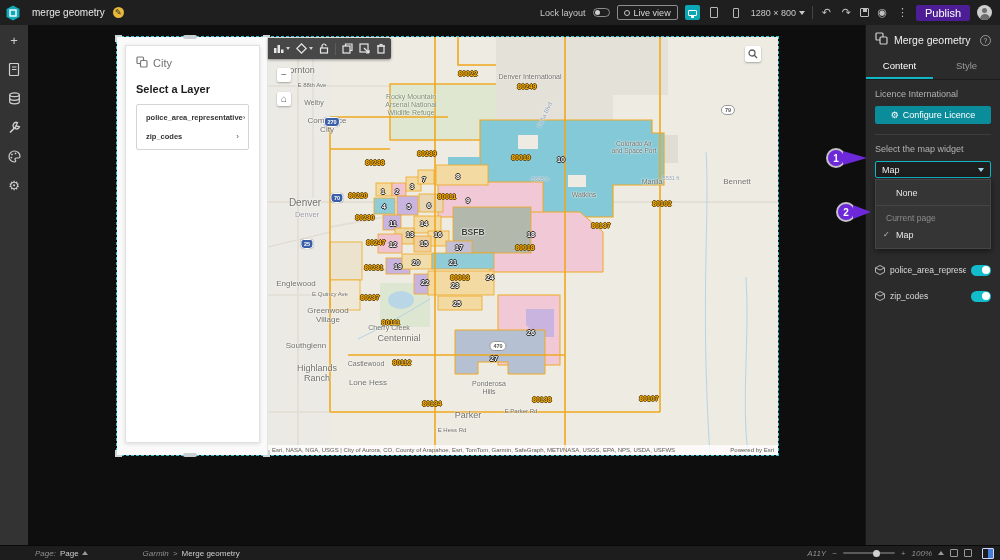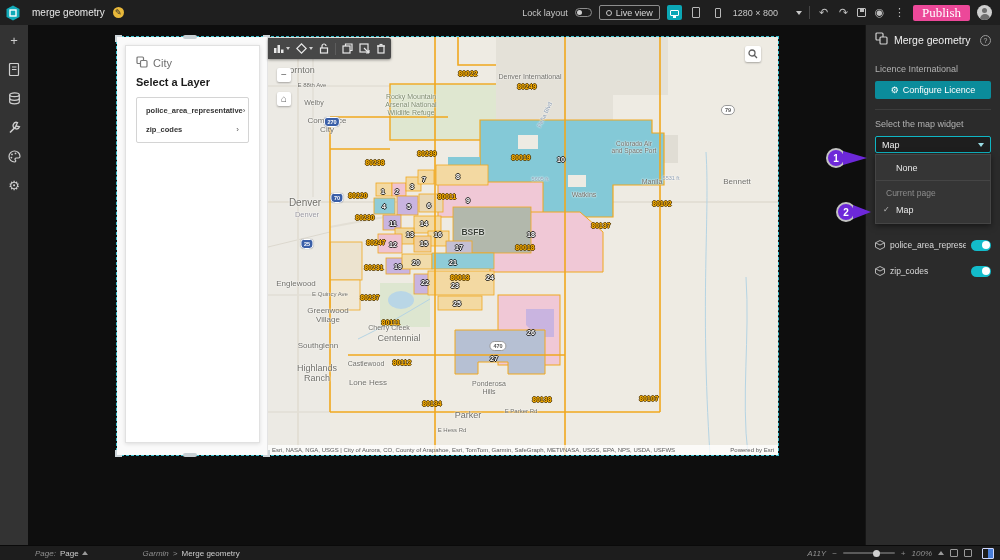--- a/index.html
+++ b/index.html
@@ -21,50 +21,50 @@
     border-radius:50%; background:#cfcfcf; }
   .live-btn { border:1px solid #8d8d8d; border-radius:2px; height:15px; display:flex;
     align-items:center; gap:4px; padding:0 6px; color:#d8d8d8; font-size:9px; }
   .live-dot { width:6px; height:6px; border:1px solid #c8c8c8; border-radius:50%; }
   .dev-btn { width:15px; height:15px; border-radius:2px; display:flex; align-items:center; justify-content:center; }
   .dev-btn.active { background:#0ba7b5; }
   .mon { width:9px; height:6px; border:1px solid #fff; border-radius:1px; position:relative; }
   .mon::after { content:""; position:absolute; left:2px; bottom:-3px; width:3px; height:2px; background:#fff; }
   .tab-ic { width:8px; height:11px; border:1px solid #b8b8b8; border-radius:1px; }
   .ph-ic { width:6px; height:10px; border:1px solid #b8b8b8; border-radius:1px; }
-  .res { color:#c8c8c8; font-size:9px; display:flex; align-items:center; gap:18px;justify-content:flex-end; }
+  .res { color:#c8c8c8; font-size:9px; display:flex; align-items:center; gap:3px;justify-content:flex-end; }
   .caret-dn { width:0; height:0; border-left:3px solid transparent; border-right:3px solid transparent;
     border-top:4px solid #c8c8c8; }
   .tb-sep { width:1px; height:13px; background:#454545; }
   .tb-ic { color:#c0c0c0; font-size:11px; line-height:15px; width:13px; text-align:center; }
   .save-ic { width:9px; height:9px; border:1px solid #c0c0c0; border-radius:1px; position:relative; }
   .save-ic::after { content:""; position:absolute; left:2px; top:0; width:4px; height:3px; background:#c0c0c0; }
-  .publish { background:#ec4899; border:none; color:#fff; font-size:13px; height:16px;
-    padding:0 9px; border-radius:2px; font-family:Liberation Serif, serif; }
+  .publish { background:#4c1d95; border:none; color:#fff; font-size:11px; height:16px;
+    padding:0 9px; border-radius:2px; font-family:Liberation Sans, sans-serif; }
   .avatar { width:15px; height:15px; border-radius:50%; background:#cfcfcf; position:relative; overflow:hidden; }
   .avatar::before { content:""; position:absolute; left:5px; top:3px; width:5px; height:5px; border-radius:50%; background:#6d6d6d; }
   .avatar::after { content:""; position:absolute; left:2.5px; top:9px; width:10px; height:6px; border-radius:5px 5px 0 0; background:#6d6d6d; }
 
   
   .leftbar { position:absolute; left:0; top:25px; width:28px; height:520px; background:#333333;
     display:flex; flex-direction:column; align-items:center; padding-top:8px; gap:14px; z-index:30; }
   .lb-ic { width:15px; height:15px; color:#cfcfcf; display:flex; align-items:center; justify-content:center;
     font-size:13px; }
   .lb-ic svg { display:block; }
 
   
   .workspace { position:absolute; left:28px; top:25px; width:837px; height:520px; background:#0e0e0e; }
   .canvas { position:absolute; left:117px; top:37px; width:661px; height:418px;
     outline:1px dashed #3bc3d2; background:#fff; z-index:5; }
   .panel-white { position:absolute; left:0; top:0; width:151px; height:418px; background:#fafafa;
     border-right:1px solid #e4e4e4; outline:1px dashed #3bc3d2; }
   .merge-card { position:absolute; left:8px; top:8px; width:135px; height:398px; background:#fff;
     border:1px solid #e1e1e1; box-shadow:0 1px 4px rgba(0,0,0,.12); padding:10px; }
   .mc-head { display:flex; align-items:center; gap:5px; color:#6f6f6f; font-size:11px; }
-  .mc-title2 { font-size:11px; font-weight:bold; color:#1b1b1b; margin-top:6px; }
+  .mc-title2 { font-size:11px; font-weight:bold; color:#1b1b1b; margin-top:13px; }
   .mc-list { border:1px solid #d4d4d4; border-radius:2px; margin-top:9px; padding:3px 0; }
   .mc-row { display:flex; align-items:center; justify-content:space-between; padding:5px 9px;
     font-size:7.5px; font-weight:bold; color:#333; cursor:pointer; }
   .mc-chev { color:#555; font-size:8px; font-weight:normal; }
 
   
   .hdl { position:absolute; z-index:20; }
   .br-tl,.br-tr,.br-bl,.br-br { width:7px; height:7px; border-color:#cdd5d9; border-style:solid; }
   .br-tl { left:-2px; top:-2px; border-width:2px 0 0 2px; }
   .br-tr { left:146px; top:-2px; border-width:2px 2px 0 0; }
@@ -406,21 +406,21 @@
         <span class="cty" style="left: 44px; top: 48px; font-size: 6px;">E 88th Ave</span>
         <span class="cty" style="left: 46px; top: 66px; font-size: 7px;">Welby</span>
         <span class="cty" style="left: 59px; top: 88px; font-size: 8px;">Commerce
 City</span>
         <span class="cty" style="left: 37px; top: 166px; font-size: 10px;">Denver</span>
         <span class="cty" style="left: 39px; top: 178px; font-size: 7.5px; color: rgb(154, 153, 162);">Denver</span>
         <span class="cty" style="left: 28px; top: 247px; font-size: 8px;">Englewood</span>
         <span class="cty" style="left: 62px; top: 257px; font-size: 6px;">E Quincy Ave</span>
         <span class="cty" style="left: 60px; top: 278px; font-size: 8px;">Greenwood
 Village</span>
-        <span class="cty" style="left: 50px; top: 309px; font-size: 8px; text-align: center;">Southglenn</span>
+        <span class="cty" style="left: 38px; top: 309px; font-size: 8px; text-align: center;">Southglenn</span>
         <span class="cty" style="left: 49px; top: 336px; font-size: 9px;">Highlands
 Ranch</span>
         <span class="cty" style="left: 98px; top: 327px; font-size: 7px;">Castlewood</span>
         <span class="cty" style="left: 100px; top: 346px; font-size: 8px;">Lone Hess</span>
         <span class="cty" style="left: 121px; top: 291px; font-size: 7px;">Cherry Creek</span>
         <span class="cty" style="left: 131px; top: 301px; font-size: 9px;">Centennial</span>
         <span class="cty" style="left: 200px; top: 378px; font-size: 9px;">Parker</span>
         <span class="cty" style="left: 221px; top: 351px; font-size: 7px;">Ponderosa
 Hills</span>
         <span class="cty" style="left: 316px; top: 158px; font-size: 7px;">Watkins</span>
@@ -507,20 +507,24 @@
 <div class="rightpanel">
   <div class="rp-header">
     <span>
       <svg width="13" height="13" viewBox="0 0 13 13">
           <rect x="1" y="1" width="7" height="7" rx="1" fill="none" stroke="#cfcfcf" stroke-width="1.2"></rect>
           <rect x="5" y="5" width="7" height="7" rx="1" fill="#2b2b2b" stroke="#cfcfcf" stroke-width="1.2"></rect>
         </svg>
     </span>
     <span class="rp-title">Merge geometry</span>
     <span class="rp-help">?</span>
+  </div>
+  <div class="rp-tabs">
+    <div class="rp-tab active">Content</div>
+    <div class="rp-tab">Style</div>
   </div>
   <div class="rp-body">
     <div class="rp-label">Licence International</div>
     <button class="rp-btn">
       <span style="font-size:9px;">⚙</span>
       <span>Configure Licence</span>
     </button>
     <div class="rp-divider"></div>
     <div class="rp-label">Select the map widget</div>
     <div class="rp-select">

